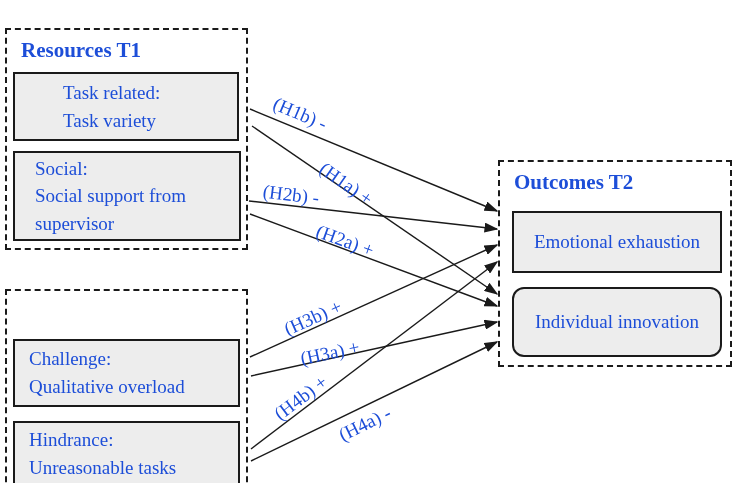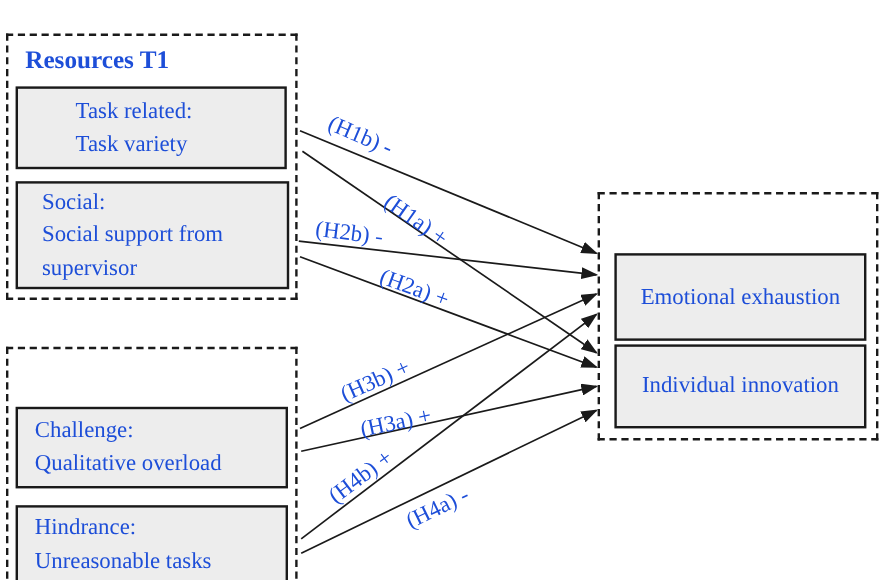--- a/index.html
+++ b/index.html
@@ -101,22 +101,23 @@
 Social support from
 supervisor</div>
     </div>
     <div class="group" style="left: 5px; top: 265px; width: 243px; height: 213px;">
       <div class="node left" style="left: 6px; top: 48px; width: 227px; height: 68px;">Challenge:
 Qualitative overload</div>
       <div class="node left" style="left: 6px; top: 130px; width: 227px; height: 65px;">Hindrance:
 Unreasonable tasks</div>
     </div>
     <div class="group" style="left: 498px; top: 136px; width: 234px; height: 207px;">
-      <div class="node center" style="left: 12px; top: 49px; width: 210px; height: 73px;">Emotional exhaustion</div>
-      <div class="node center" style="left: 12px; top: 125px; width: 210px; height: 70px;">Individual innovation</div>
+      <div class="group-title">Outcomes T2</div>
+      <div class="node center" style="left: 12px; top: 49px; width: 210px; height: 62px;">Emotional exhaustion</div>
+      <div class="node center" style="left: 12px; top: 125px; width: 210px; height: 70px; border-radius: 12px;">Individual innovation</div>
     </div>
     <div class="arrow-label" style="left: 300px; top: 90px; --a: 23deg;">(H1b) -</div>
     <div class="arrow-label" style="left: 346px; top: 160px; --a: 35deg;">(H1a) +</div>
     <div class="arrow-label" style="left: 291px; top: 171px; --a: 7deg;">(H2b) -</div>
     <div class="arrow-label" style="left: 345px; top: 217px; --a: 20deg;">(H2a) +</div>
     <div class="arrow-label" style="left: 313px; top: 294px; --a: -24deg;">(H3b) +</div>
     <div class="arrow-label" style="left: 330px; top: 329px; --a: -12deg;">(H3a) +</div>
     <div class="arrow-label" style="left: 301px; top: 374px; --a: -37deg;">(H4b) +</div>
     <div class="arrow-label" style="left: 365px; top: 400px; --a: -26deg;">(H4a) -</div>
   </div>

